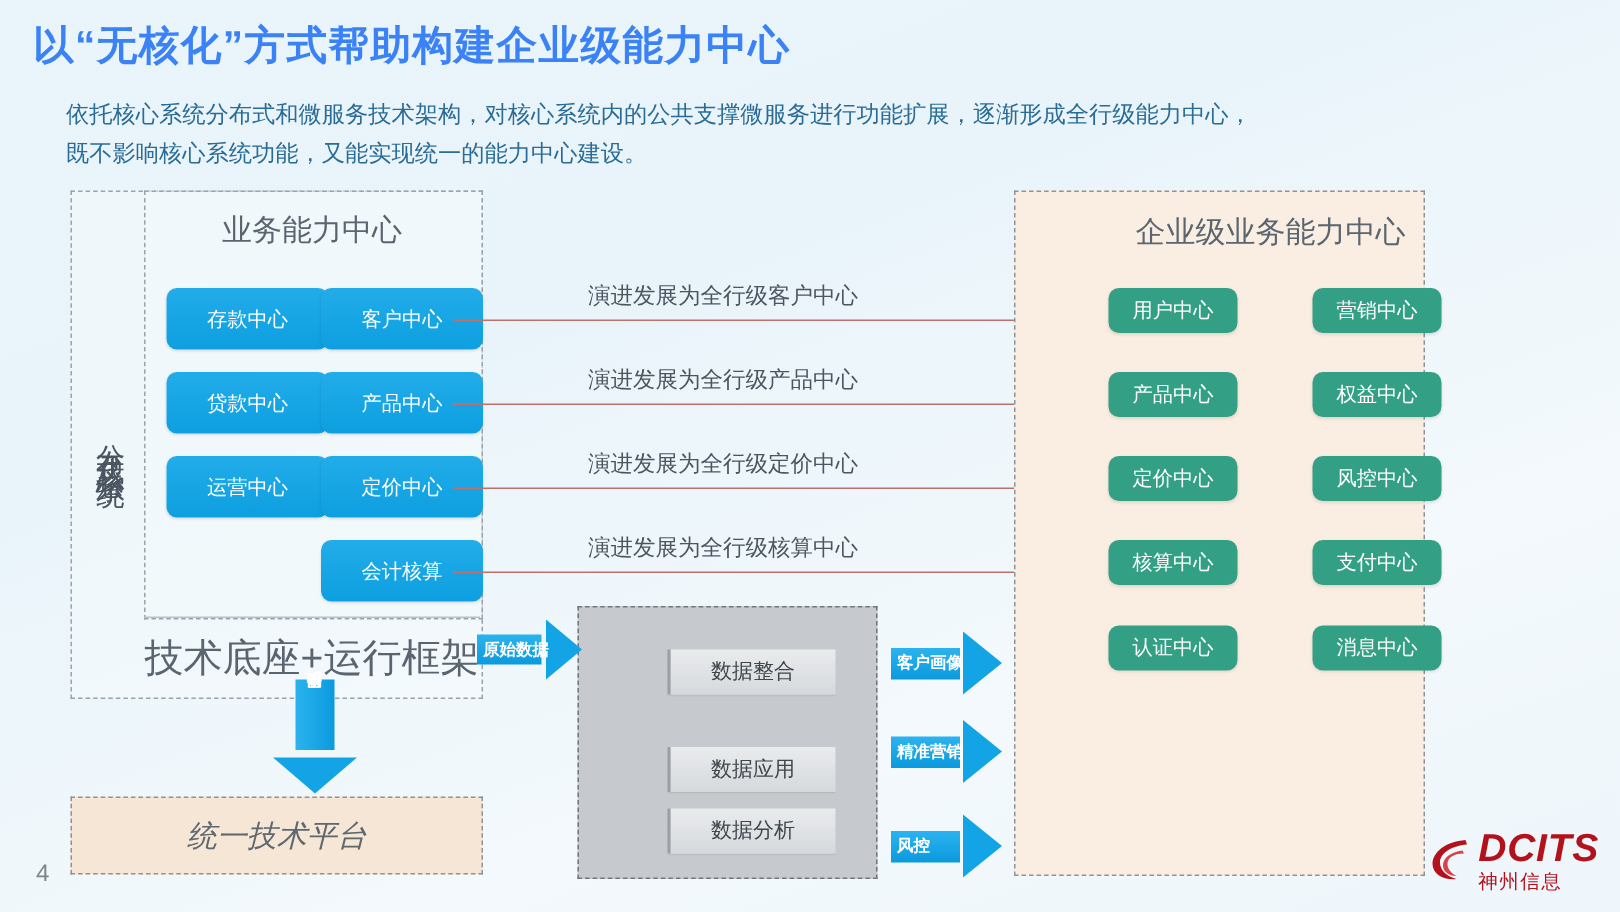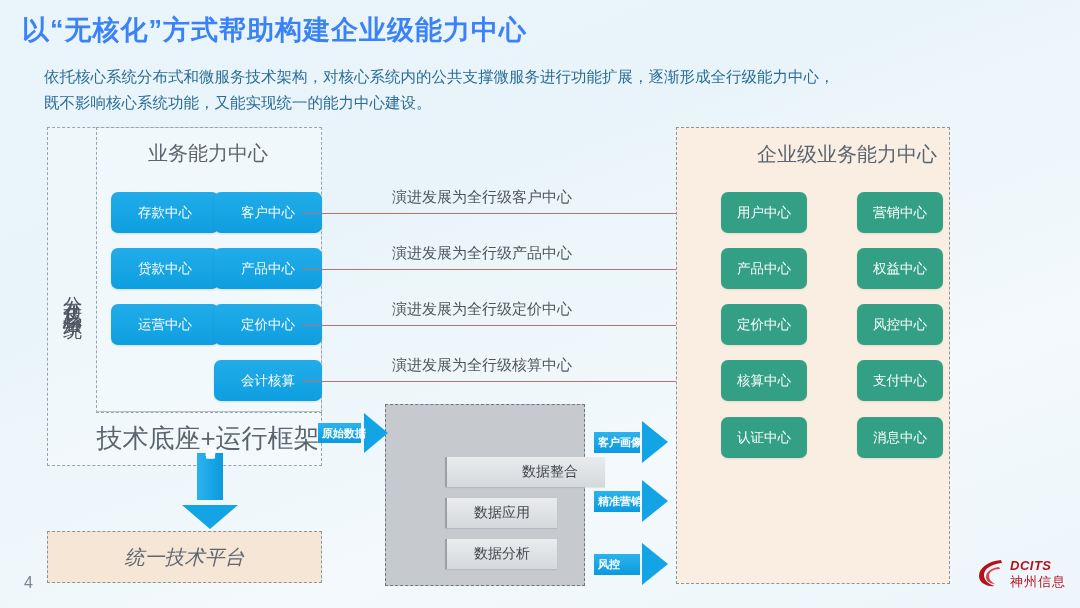--- a/index.html
+++ b/index.html
@@ -64,24 +64,25 @@
   
   .right-panel{
     position:absolute;left:676px;top:127px;width:272px;height:455px;
     border:1px dashed #8b939b;background:#faeee2;
   }
   .right-title{
     position:absolute;left:711px;top:141px;width:272px;text-align:center;
     font-size:20px;color:#5a6570;
   }
   .pill-green{
-    position:absolute;width:86px;height:41px;border-radius:7px;
+    position:absolute;width:86px;height:30px;border-radius:7px;
     background:#33a085;color:#ffffff;font-size:13.5px;
     display:flex;align-items:center;justify-content:center;
     box-shadow:0 1px 2px rgba(0,0,0,0.10);
+    margin-left:18px;
   }
 
   
   .evo-label{
     position:absolute;font-size:15px;color:#4d5660;white-space:nowrap;
   }
   .evo-line{
     position:absolute;height:0;border-top:1.3px solid #c0706a;
   }
   .evo-head{
@@ -159,21 +160,21 @@
   .page-num{
     position:absolute;left:24px;top:574px;
     font-size:16px;color:#7d858c;
   }
   .logo{
     position:absolute;right:14px;top:552px;height:42px;
     display:flex;align-items:center;gap:5px;
   }
   .logo-mark{width:30px;height:32px;position:relative;}
   .logo-text{display:flex;flex-direction:column;line-height:1;}
-  .logo-en{font-size:13px;font-weight:bold;color:#b4121b;letter-spacing:0.5px;font-style:italic;}
+  .logo-en{font-size:26px;font-weight:bold;color:#b4121b;letter-spacing:0.5px;font-style:italic;}
   .logo-cn{font-size:13px;color:#b4121b;letter-spacing:1px;margin-top:3px;}
 </style>
 </head>
 <body>
 
 <div class="slide">
 
   <div class="title">以“无核化”方式帮助构建企业级能力中心</div>
   <div class="subtitle">
     <div>依托核心系统分布式和微服务技术架构，对核心系统内的公共支撑微服务进行功能扩展，逐渐形成全行级能力中心，</div>
@@ -222,21 +223,21 @@
   <div class="pill-green" style="left:721px;top:360px;">核算中心</div>
   <div class="pill-green" style="left:721px;top:417px;">认证中心</div>
 
   <div class="pill-green" style="left:857px;top:192px;">营销中心</div>
   <div class="pill-green" style="left:857px;top:248px;">权益中心</div>
   <div class="pill-green" style="left:857px;top:304px;">风控中心</div>
   <div class="pill-green" style="left:857px;top:360px;">支付中心</div>
   <div class="pill-green" style="left:857px;top:417px;">消息中心</div>
 
   <div class="data-plat"></div>
-  <div class="dp-item" style="top:457px;padding-left:48px;">数据整合</div>
+  <div class="dp-item" style="top:433px;">数据整合</div>
   <div class="dp-item" style="top:498px;">数据应用</div>
   <div class="dp-item" style="top:539px;">数据分析</div>
 
   <div class="arrow-right" style="left:318px;top:413px;width:70px;height:40px;--hh:20px;--hw:24px;">
     <div class="shaft"></div>
     <div class="head"></div>
     <div class="alabel">原始数据</div>
   </div>
 
   <div class="arrow-down" style="left:182px;top:453px;width:56px;height:76px;--hh:24px;--hw:28px;">

